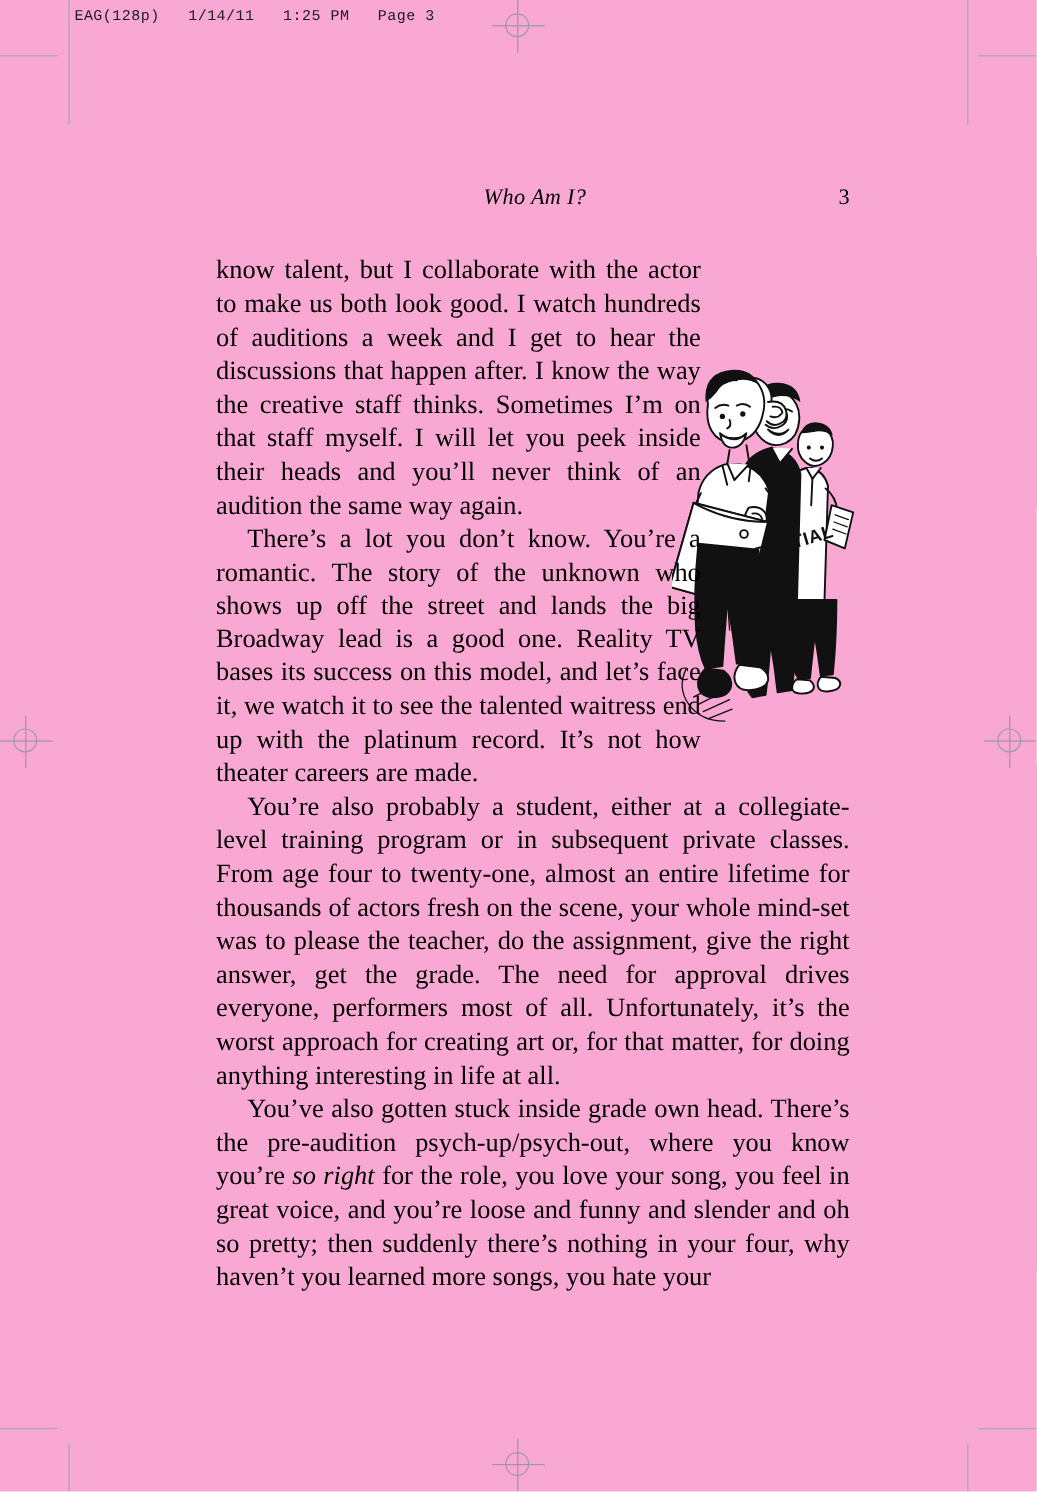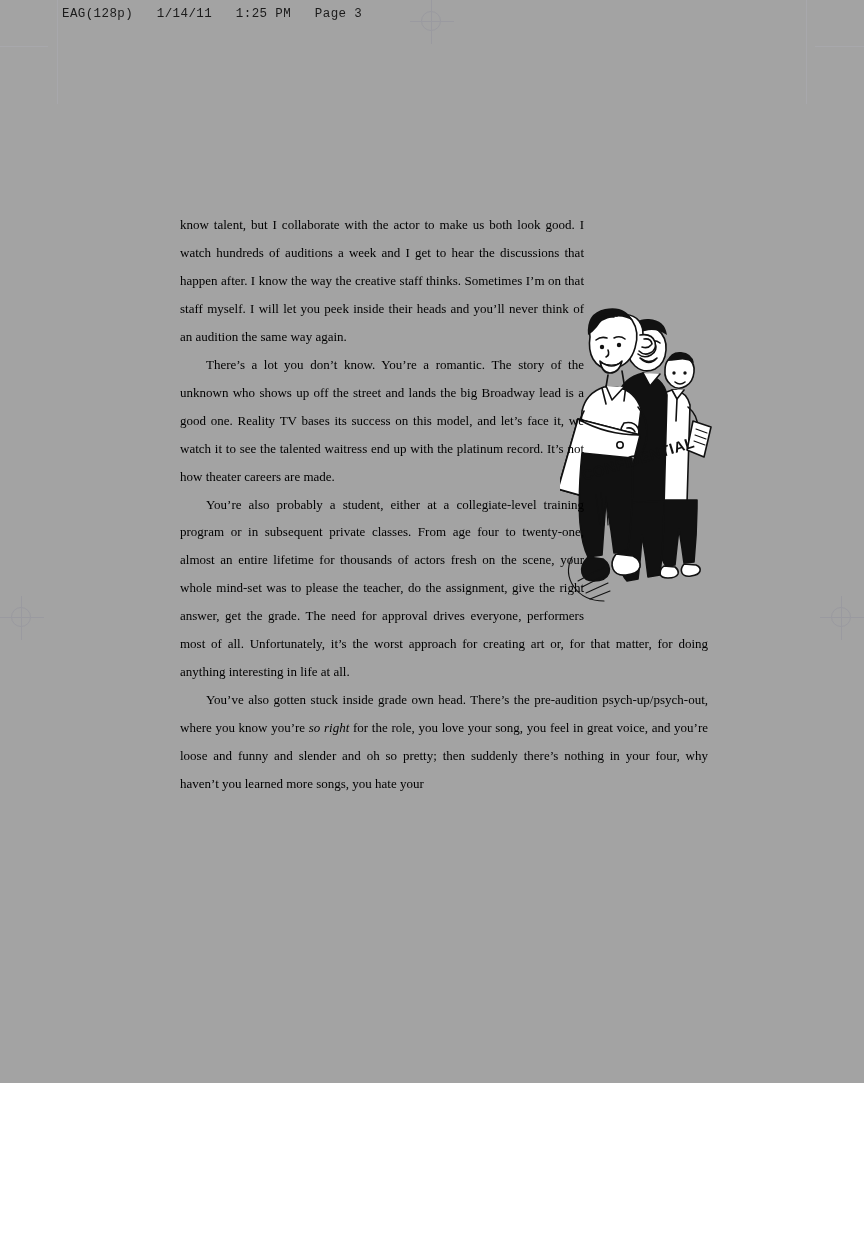--- a/index.html
+++ b/index.html
@@ -9,22 +9,22 @@
     background: #ffffff;
   }
   body {
     font-family: "Liberation Serif", serif;
     color: #000000;
   }
 
   .page {
     position: relative;
     width: 864px;
-    height: 1083px;
-    background: #a3a3a3;
+    height: 1243px;
+    background: #f9a8d4;
     overflow: hidden;
   }
 
   
   .trim-rule {
     position: absolute;
     background: #a8a8ac;
   }
   .trim-v { width: 1px; }
   .trim-h { height: 1px; }
@@ -94,21 +94,21 @@
     font-family: "Liberation Serif", serif;
     font-size: 18.5px;
   }
 
   
   .textblock {
     position: absolute;
     left: 180px;
     top: 211px;
     width: 528px;
-    font-size: 13px;
+    font-size: 22px;
     line-height: 27.95px;
     text-align: justify;
     text-justify: inter-word;
     hyphens: none;
   }
   .textblock p {
     margin: 0;
   }
   .textblock p.indent {
     text-indent: 26px;
@@ -174,20 +174,24 @@
       <div class="reg-circle"></div>
   </div>
   <div class="reg-mark" style="left:410px; top:1199px;">
     <div class="reg-h"></div>
       <div class="reg-v"></div>
       <div class="reg-circle"></div>
   </div>
 
   <div class="slug">EAG(128p)   1/14/11   1:25 PM   Page 3</div>
 
+  <div class="running-head">
+    <span class="rh-title">Who Am I?</span>
+    <span class="rh-folio">3</span>
+  </div>
 
   <div class="illustration">
     <svg viewBox="0 0 158 325" xmlns="http://www.w3.org/2000/svg">
       <g fill="none" stroke="#111111" stroke-width="1.6" stroke-linecap="round" stroke-linejoin="round">
 
         <path d="M108 65 q10 -9 20 -2 q7 5 6 14 q-1 10 -8 14 q-8 5 -15 -1 q-7 -6 -6 -15 q0 -6 3 -10 z" fill="#ffffff"></path>
         <path d="M107 66 q4 -10 14 -9 q11 1 13 11 q-8 -5 -16 -3 q-7 1 -11 1 z" fill="#111111" stroke="none"></path>
         <circle cx="114" cy="78" r="1.7" fill="#111111" stroke="none"></circle>
         <circle cx="125" cy="78" r="1.7" fill="#111111" stroke="none"></circle>
         <path d="M115 87 q5 4 10 0"></path>

